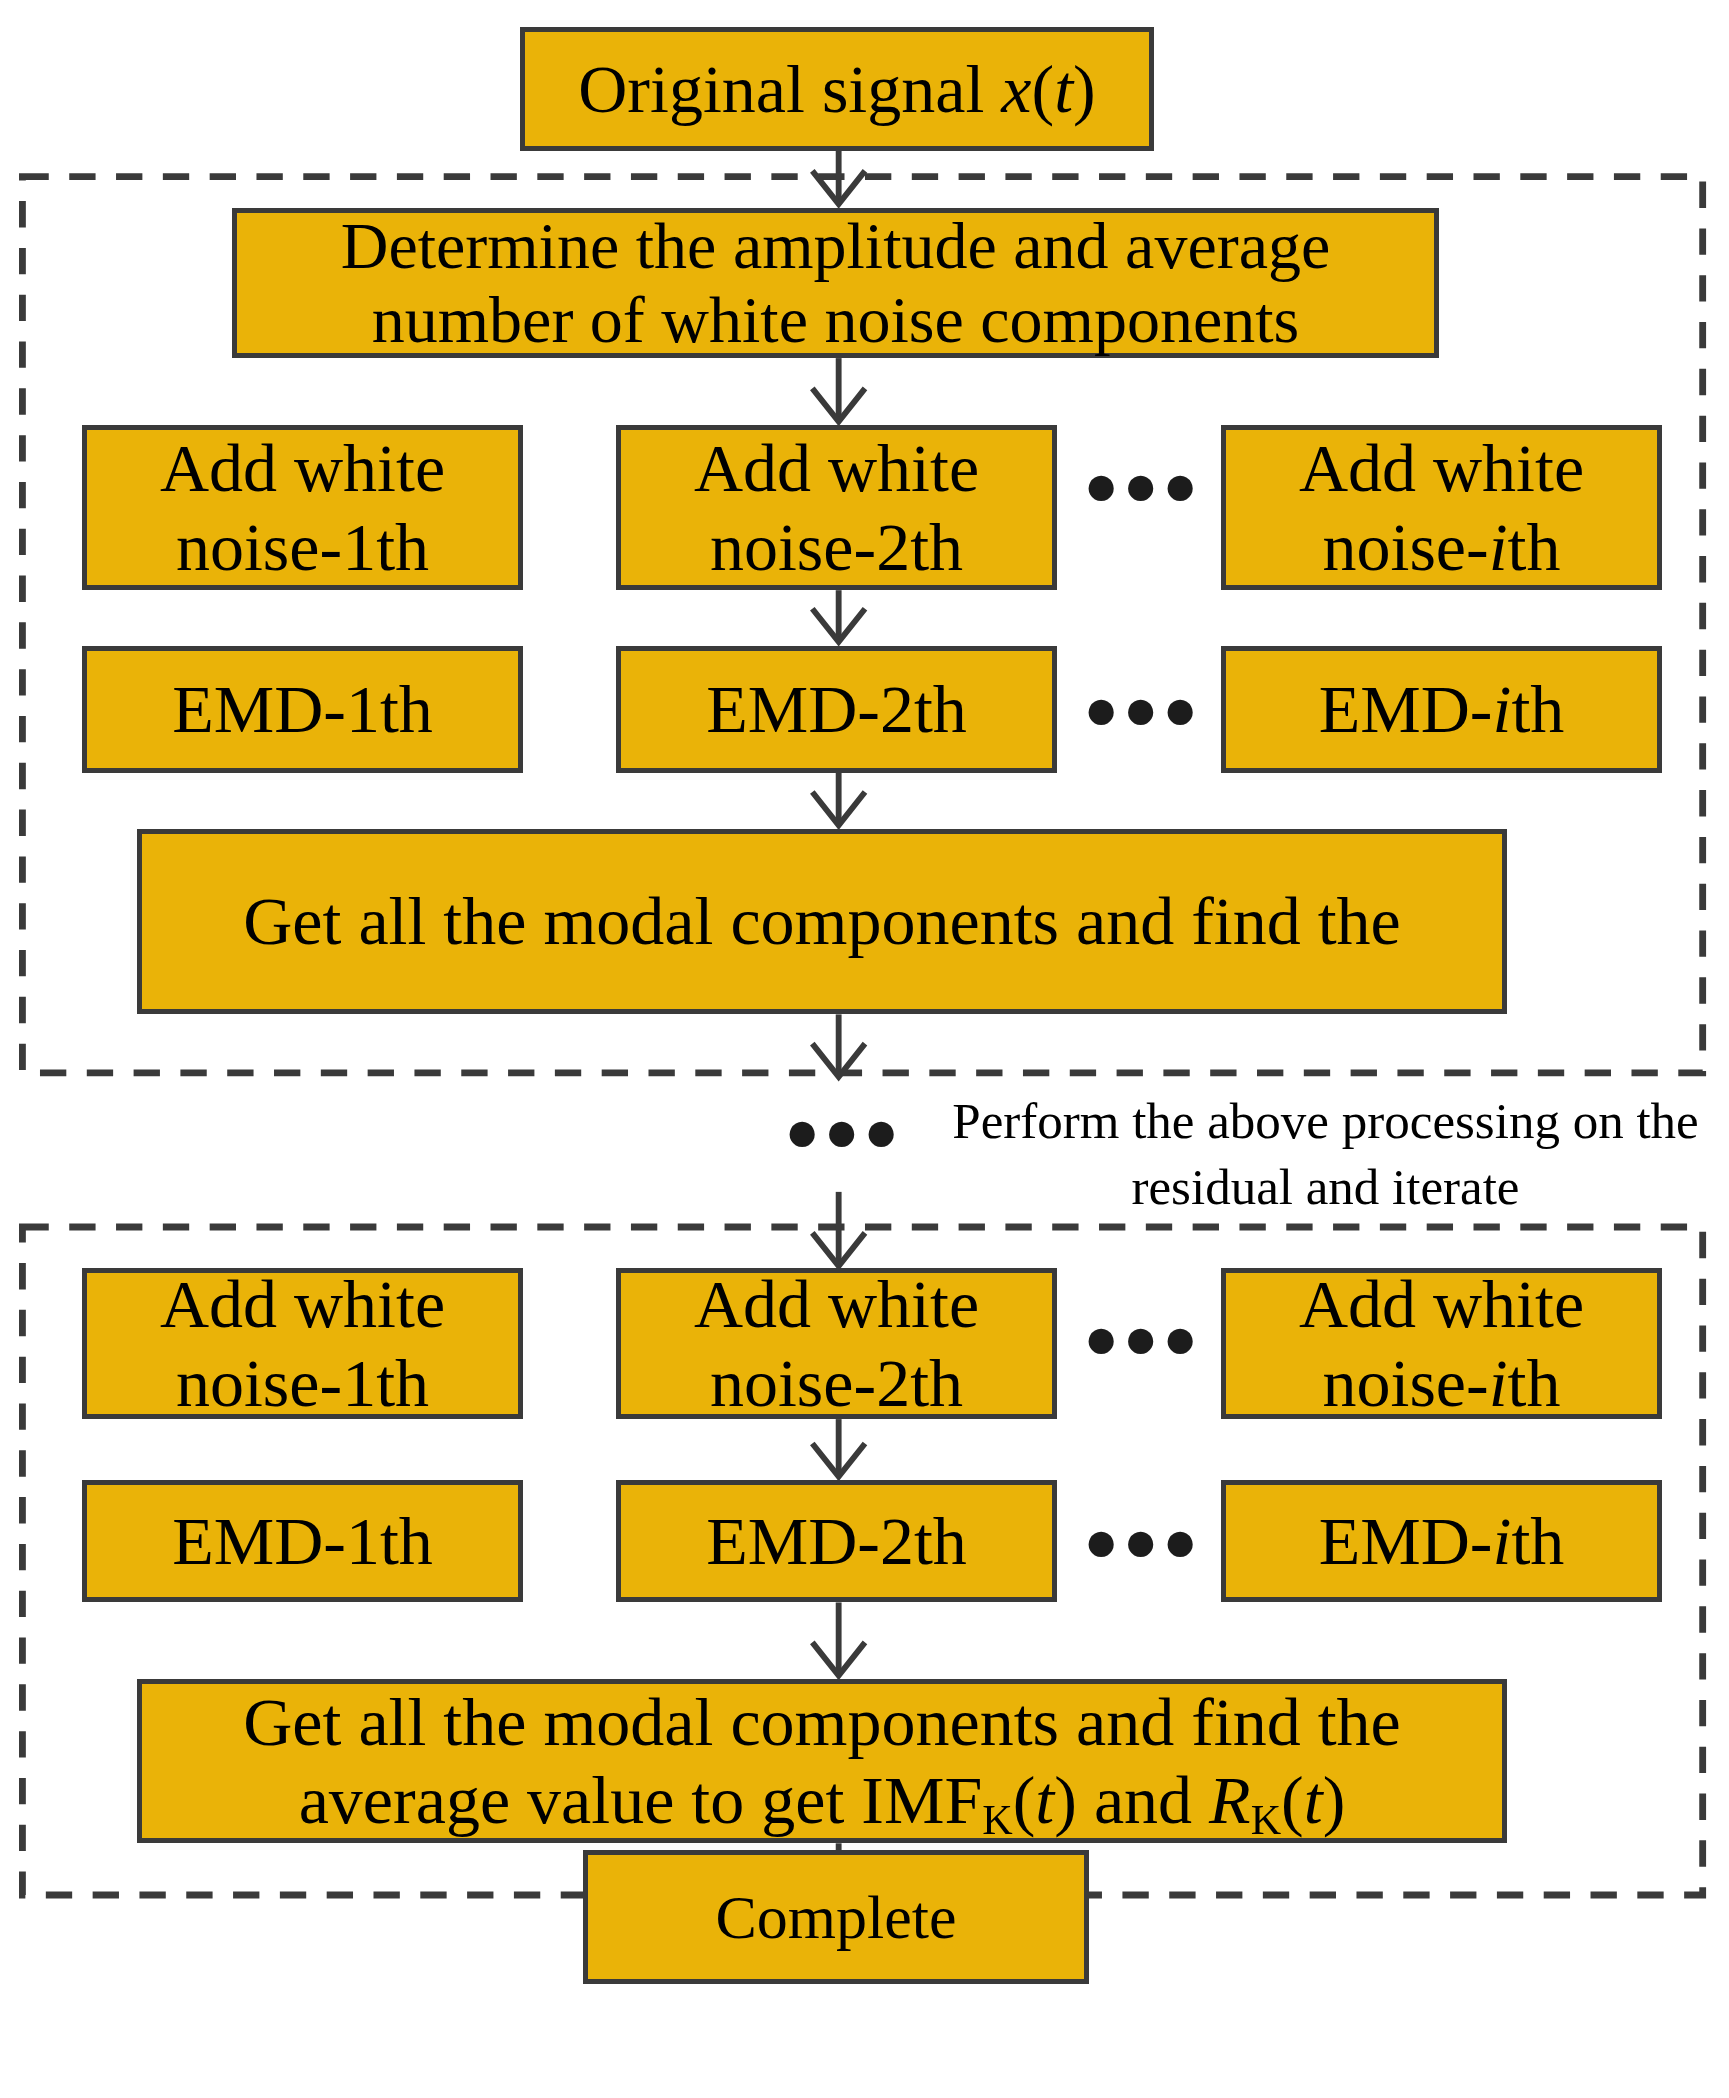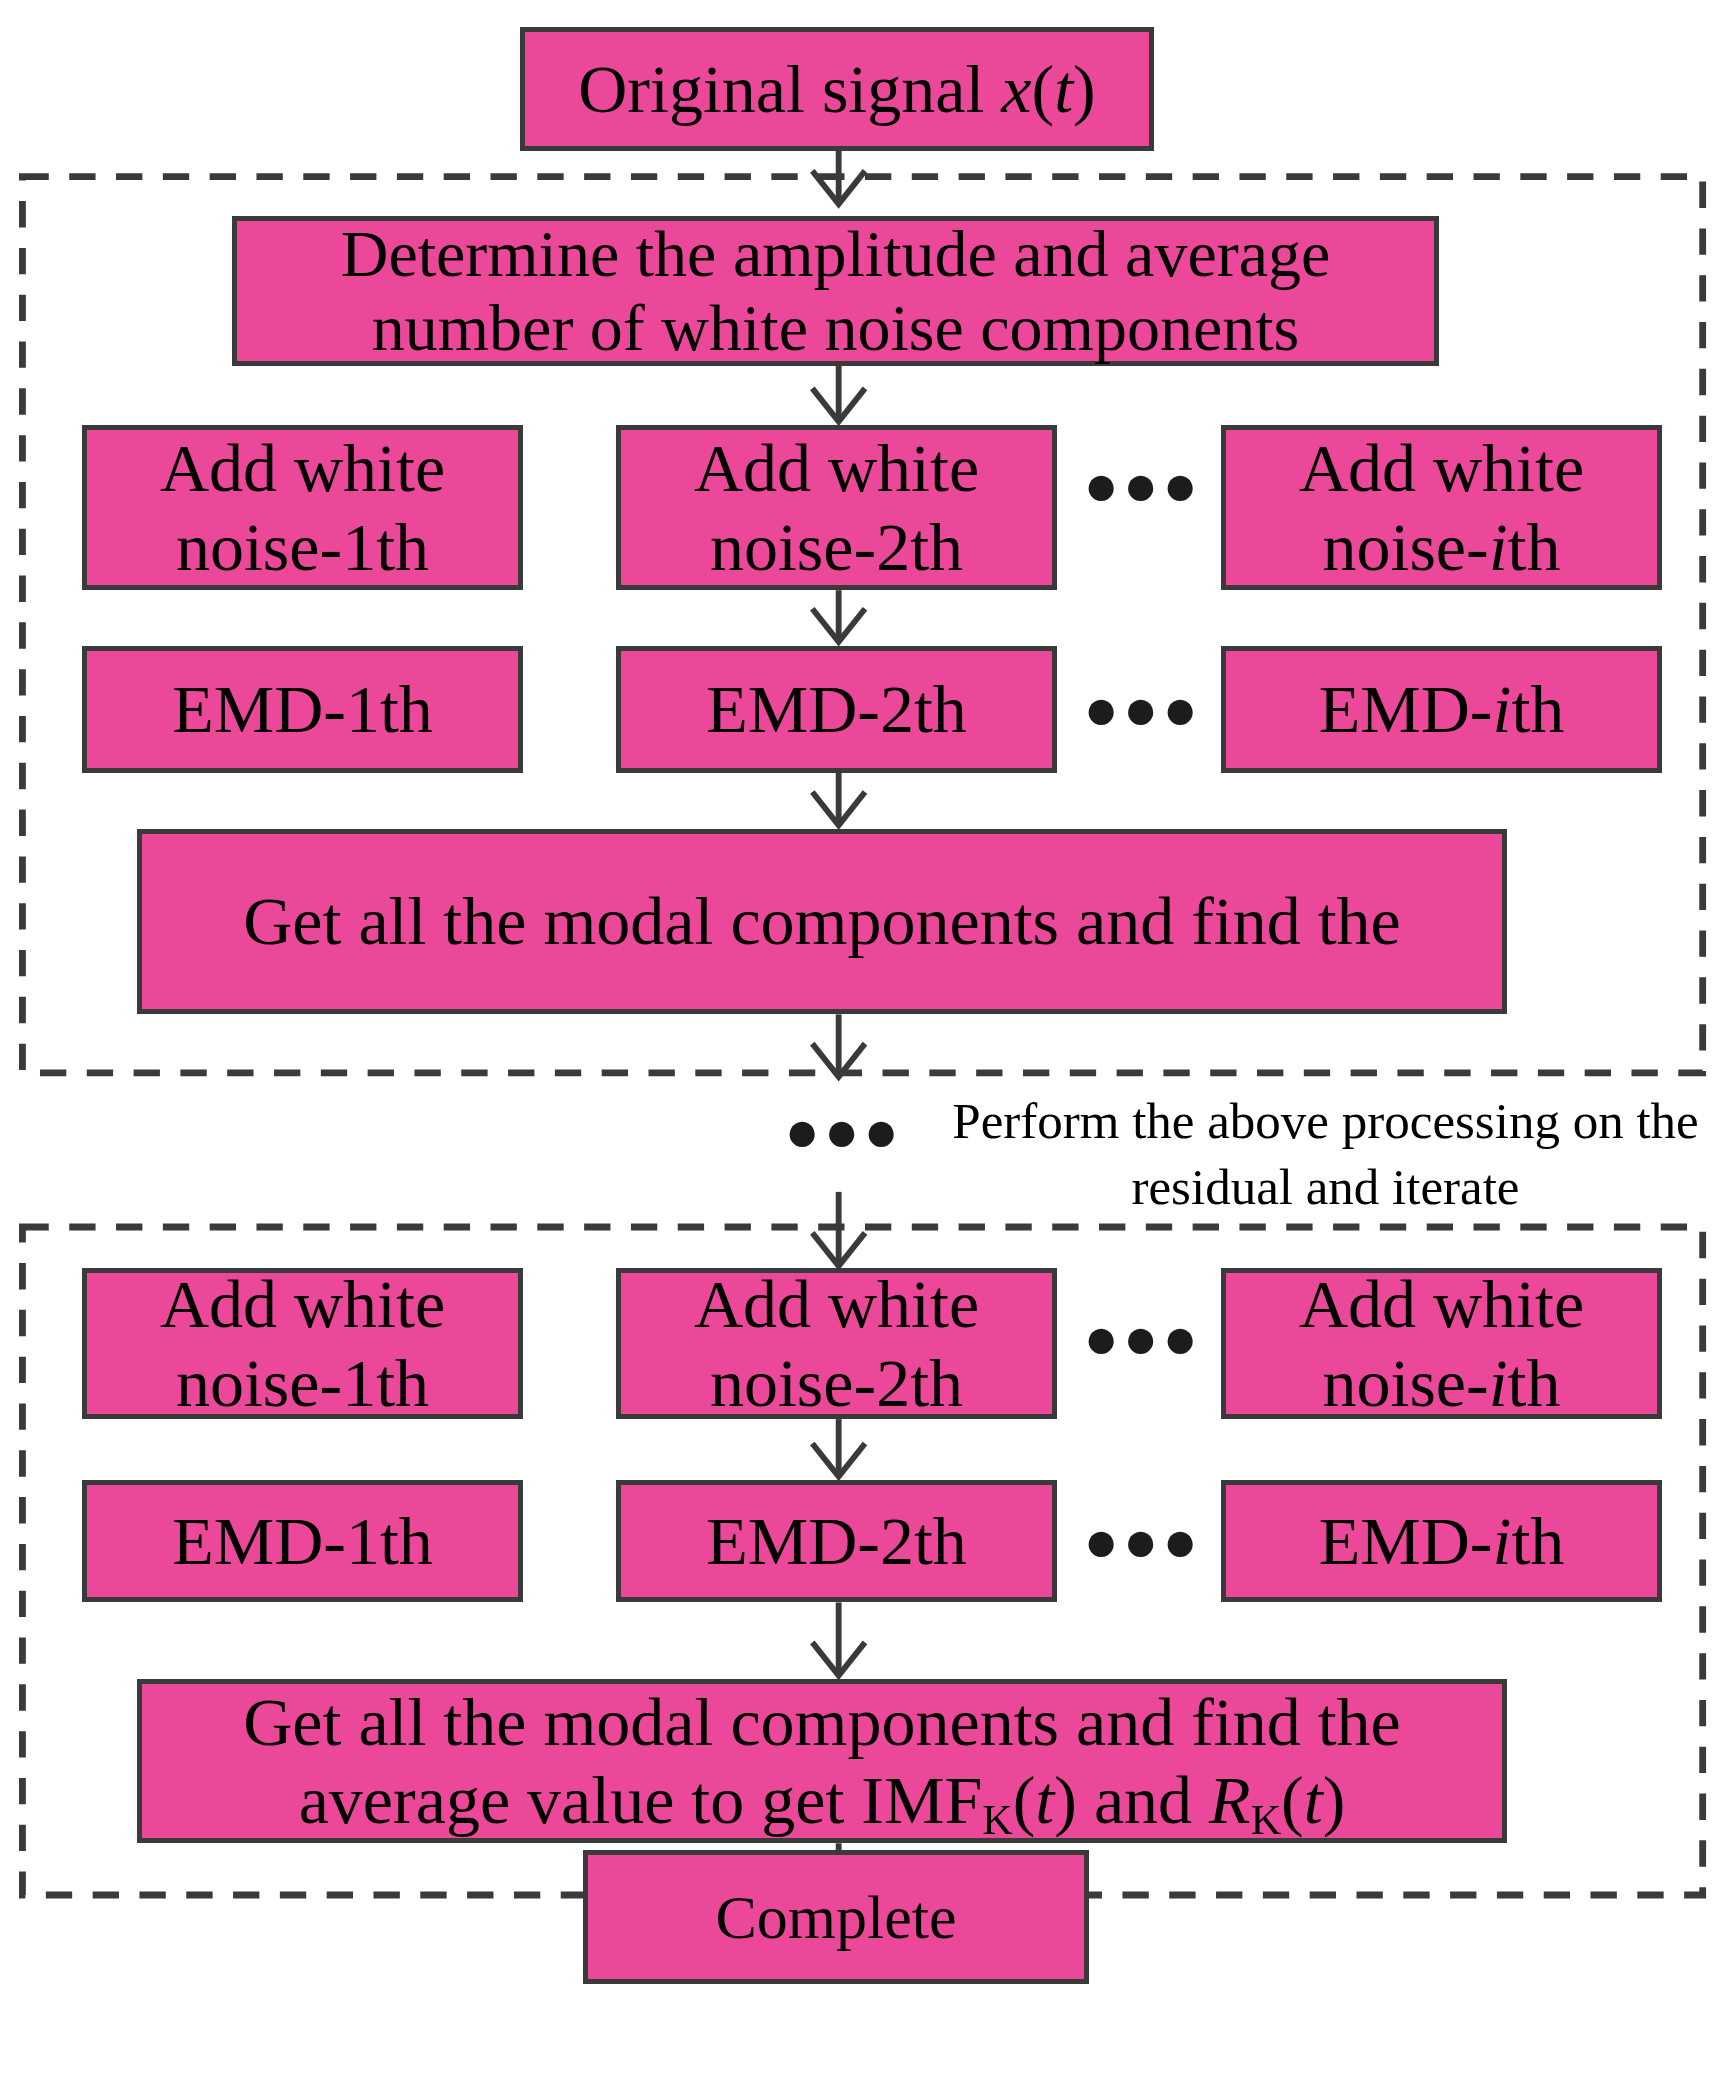--- a/index.html
+++ b/index.html
@@ -9,21 +9,21 @@
     background:#ffffff;
     font-family:"Liberation Serif", serif;
     color:#000000;
     overflow:hidden;
   }
   .layer{position:absolute;left:0;top:0;width:1729px;height:2099px;}
   .node{
     position:absolute;
     box-sizing:border-box;
     border:5.9px solid #3a3a3a;
-    background:#ec4899;
+    background:#eab308;
     display:flex;flex-direction:column;
     align-items:center;justify-content:center;
     text-align:center;
     z-index:2;
   }
   .fs70{font-size:68px;line-height:1.15;}
   .fs68{font-size:66px;line-height:1.12;}
   .fs64{font-size:62px;line-height:1.07;}
   .result-box{font-size:68px;line-height:1.32;}
   .line{white-space:nowrap;}
@@ -89,21 +89,21 @@
           <path d="M 833 1953 L 860 1987 L 887 1953"></path>
       </g>
     </g>
   </svg>
 
   <div class="node fs70" style="left:520px;top:27px;width:634px;height:124px;">
     <div class="line"><span>Original signal </span><span class="it">x</span><span>(</span><span class="it">t</span><span>)</span>
     </div>
   </div>
 
-  <div class="node fs68" style="left:232px;top:216px;width:1207px;height:150px;">
+  <div class="node fs68" style="left:232px;top:208px;width:1207px;height:150px;">
     <div class="line">Determine the amplitude and average</div>
     <div class="line">number of white noise components</div>
   </div>
 
   <div class="node fs70" style="left:82px;top:425px;width:441px;height:165px;">
     <div class="line">Add white</div>
     <div class="line">noise-1th</div>
   </div>
   <div class="node fs70" style="left:616px;top:425px;width:441px;height:165px;">
     <div class="line">Add white</div>

